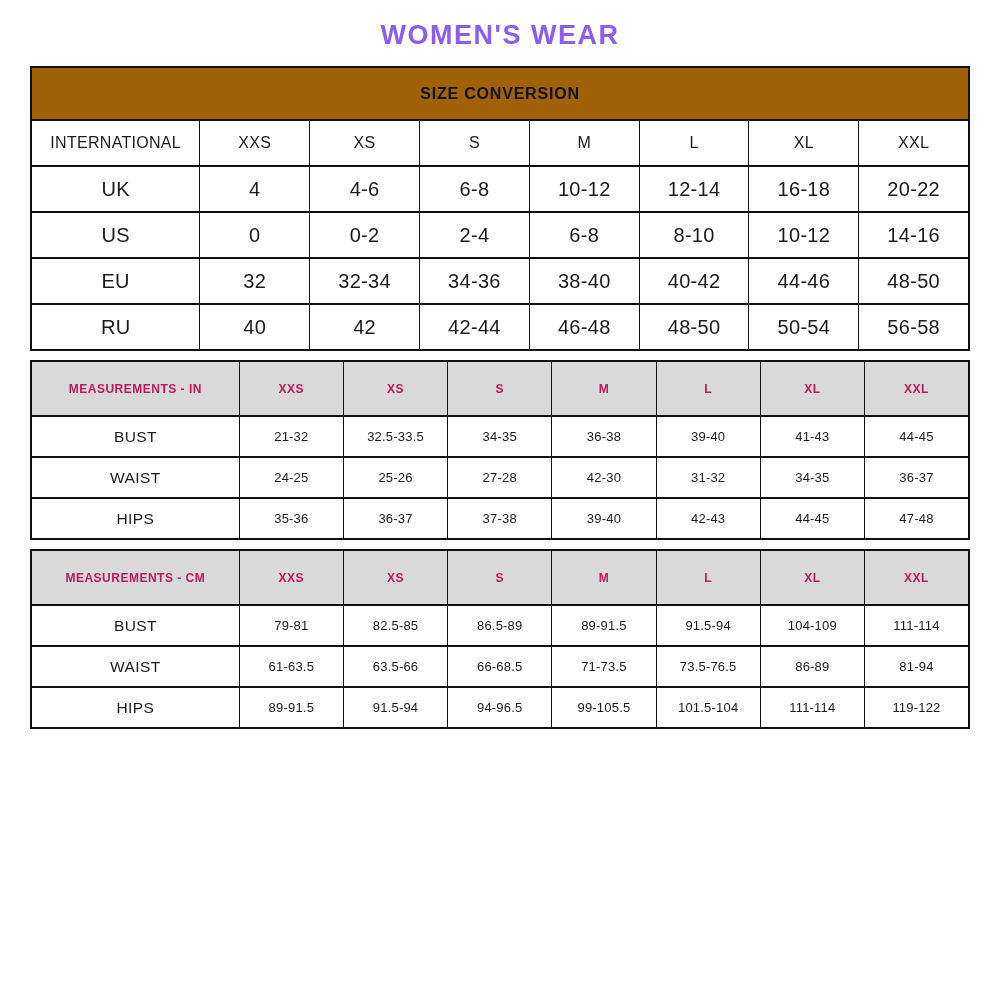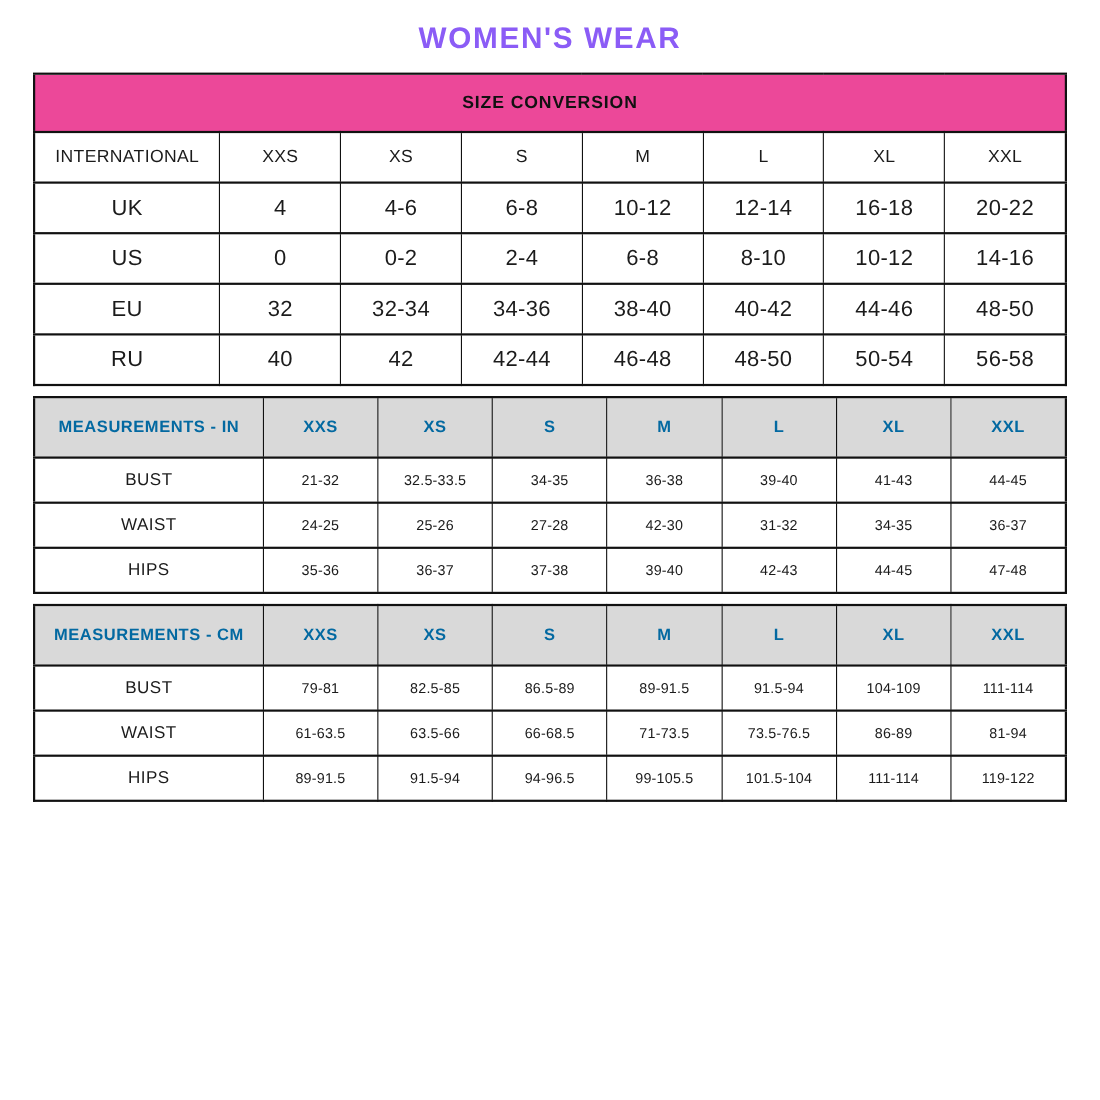--- a/index.html
+++ b/index.html
@@ -30,38 +30,38 @@
     text-align:center;
     vertical-align:middle;
     padding:0 2px;
     overflow:hidden;
     font-weight:400;
   }
   tr{border-top:2px solid #111111;}
   
   .t-conv .banner-row{height:53px;}
   .t-conv .banner{
-    background:#ec4899;
+    background:#a16207;
     font-weight:700;
     font-size:16px;
     letter-spacing:0.8px;
     color:#111111;
   }
   .t-conv tr{height:46px;}
   .t-conv td{font-size:20px;letter-spacing:0.3px;}
   .t-conv .col-header{font-size:16px;}
   
   .t-meas tr{height:41px;}
   .t-meas .header-row{height:55px;}
   .t-meas .header-row th{
     background:#d9d9d9;
     font-weight:700;
-    font-size:15px;
+    font-size:12px;
     letter-spacing:0.5px;
-    color:#0369a1;
+    color:#be185d;
   }
   .t-meas .row-label{font-size:15.5px;letter-spacing:0.4px;}
   .t-meas .val{font-size:13px;letter-spacing:0.2px;}
 </style>
 </head>
 <body>
 
 <div class="page">
   <h1 class="page-title">WOMEN'S WEAR</h1>
 

